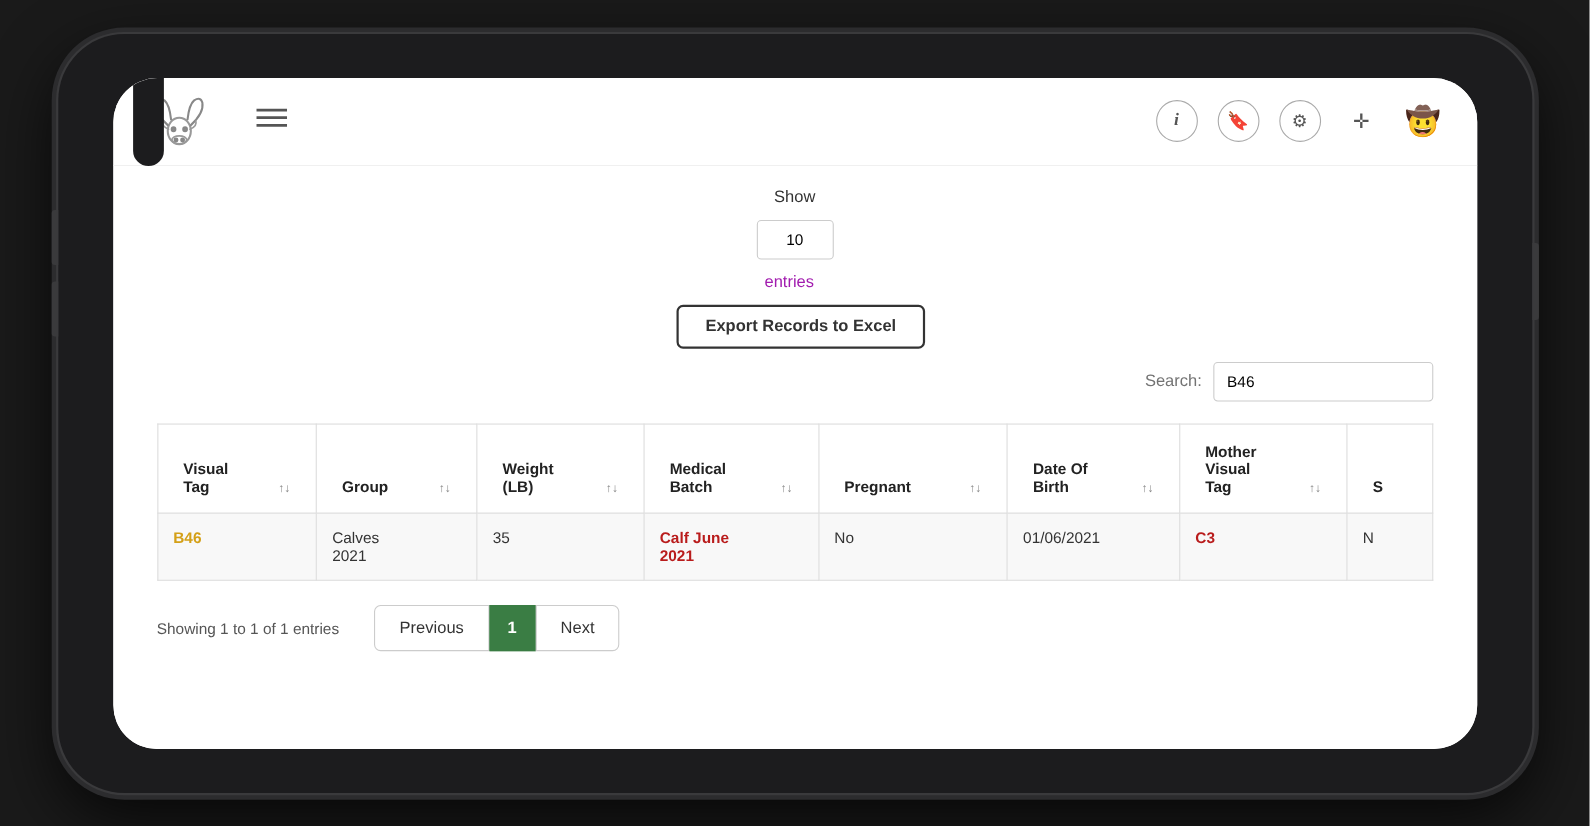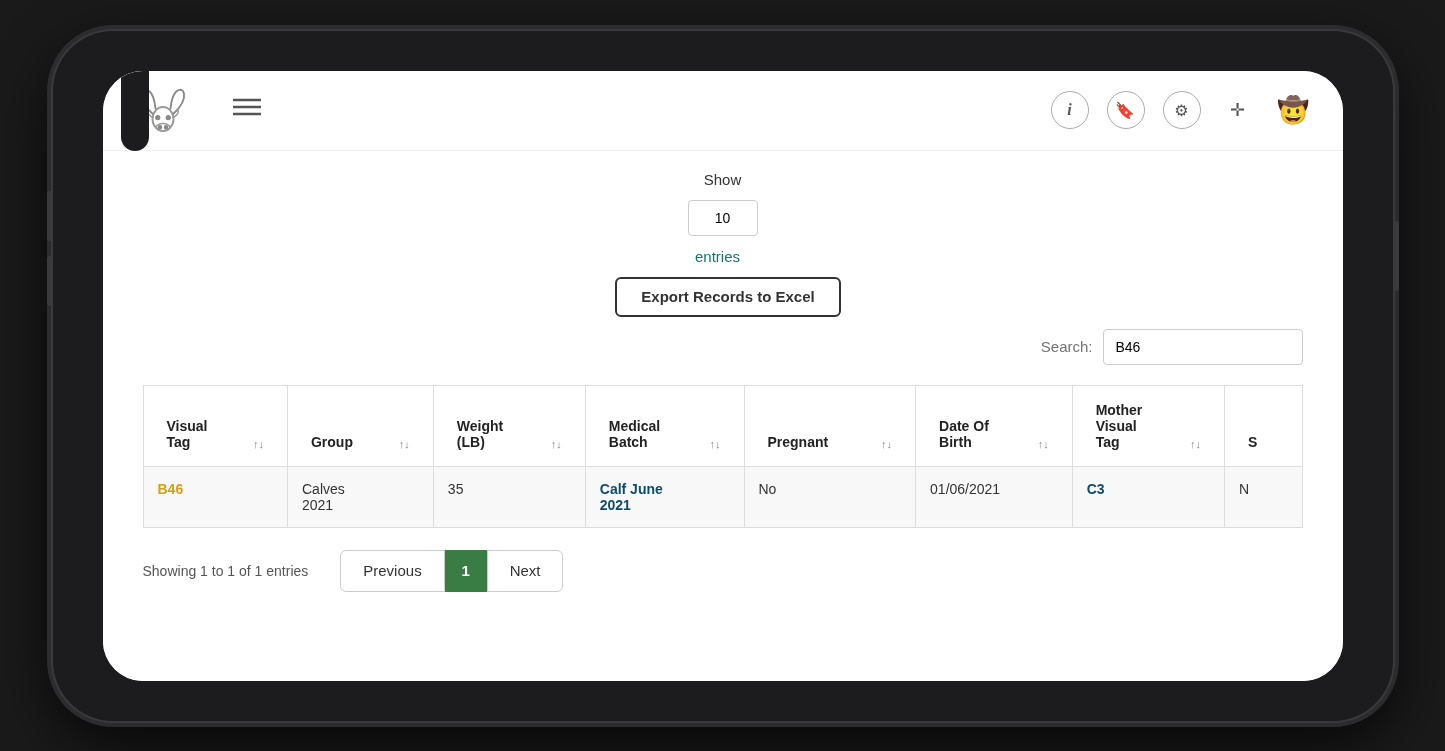--- a/index.html
+++ b/index.html
@@ -162,21 +162,21 @@
       height: 36px;
       border: 1px solid #ccc;
       border-radius: 4px;
       padding: 0 10px;
       font-size: 14px;
       text-align: center;
     }
 
     .entries-label {
       font-size: 15px;
-      color: #0f766e;
+      color: #a21caf;
       margin-right: 10px;
     }
 
     .export-btn {
       height: 40px;
       padding: 0 24px;
       border: 2px solid #333;
       border-radius: 6px;
       background: transparent;
       font-size: 15px;
@@ -242,21 +242,21 @@
     .data-table td {
       padding: 14px 14px;
       border: 1px solid #ddd;
       font-size: 14px;
       color: #333;
       background: #f8f8f8;
       vertical-align: top;
     }
 
     .tag-yellow { color: #d4a017; font-weight: 600; }
-    .tag-green { color: #0c4a6e; font-weight: 600; }
+    .tag-green { color: #b91c1c; font-weight: 600; }
 
     
     .pagination-bar {
       display: flex;
       align-items: center;
       justify-content: flex-start;
       margin-top: 22px;
     }
 
     .showing-text {

